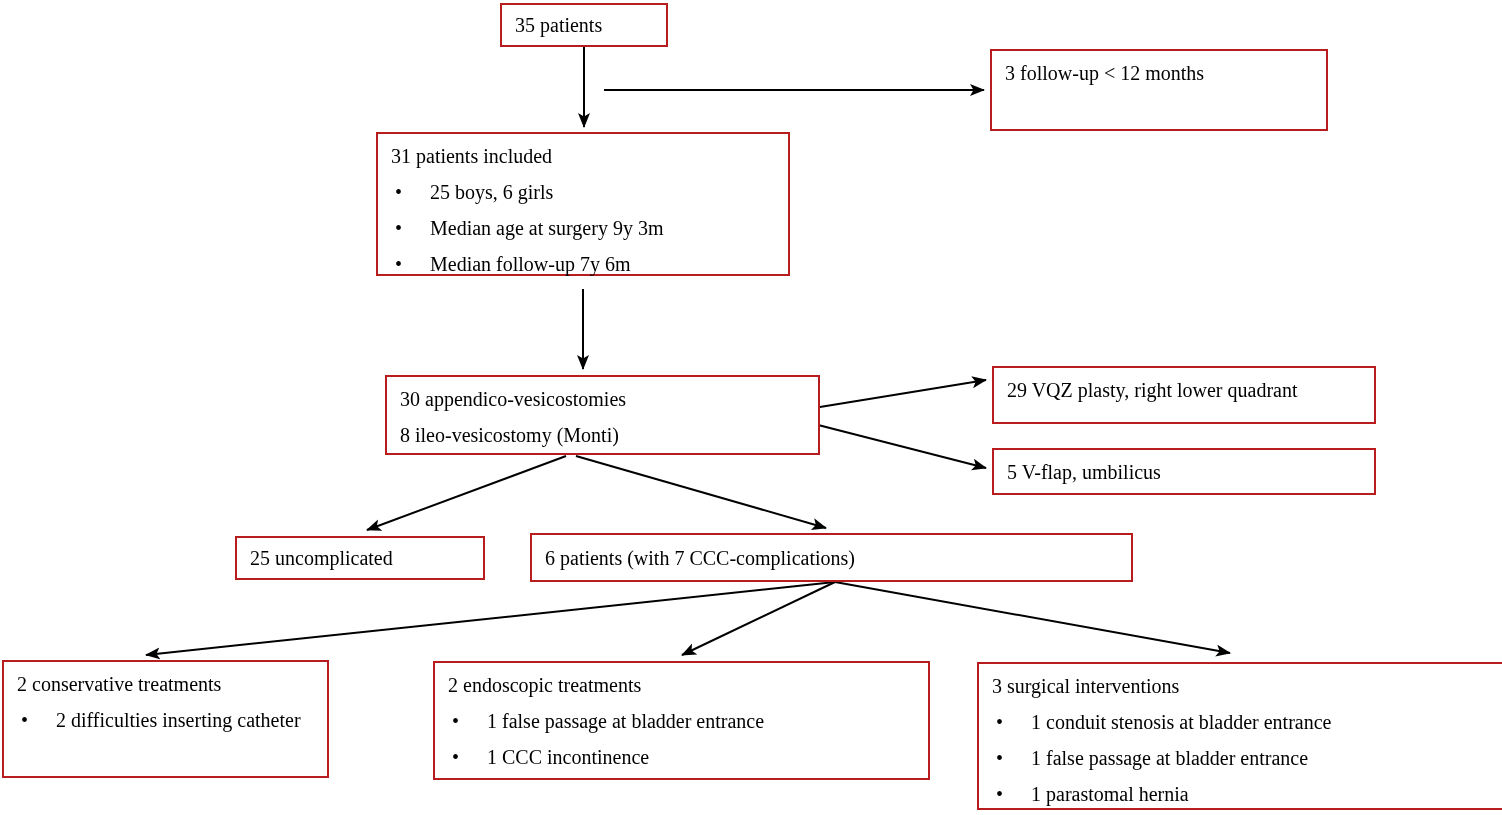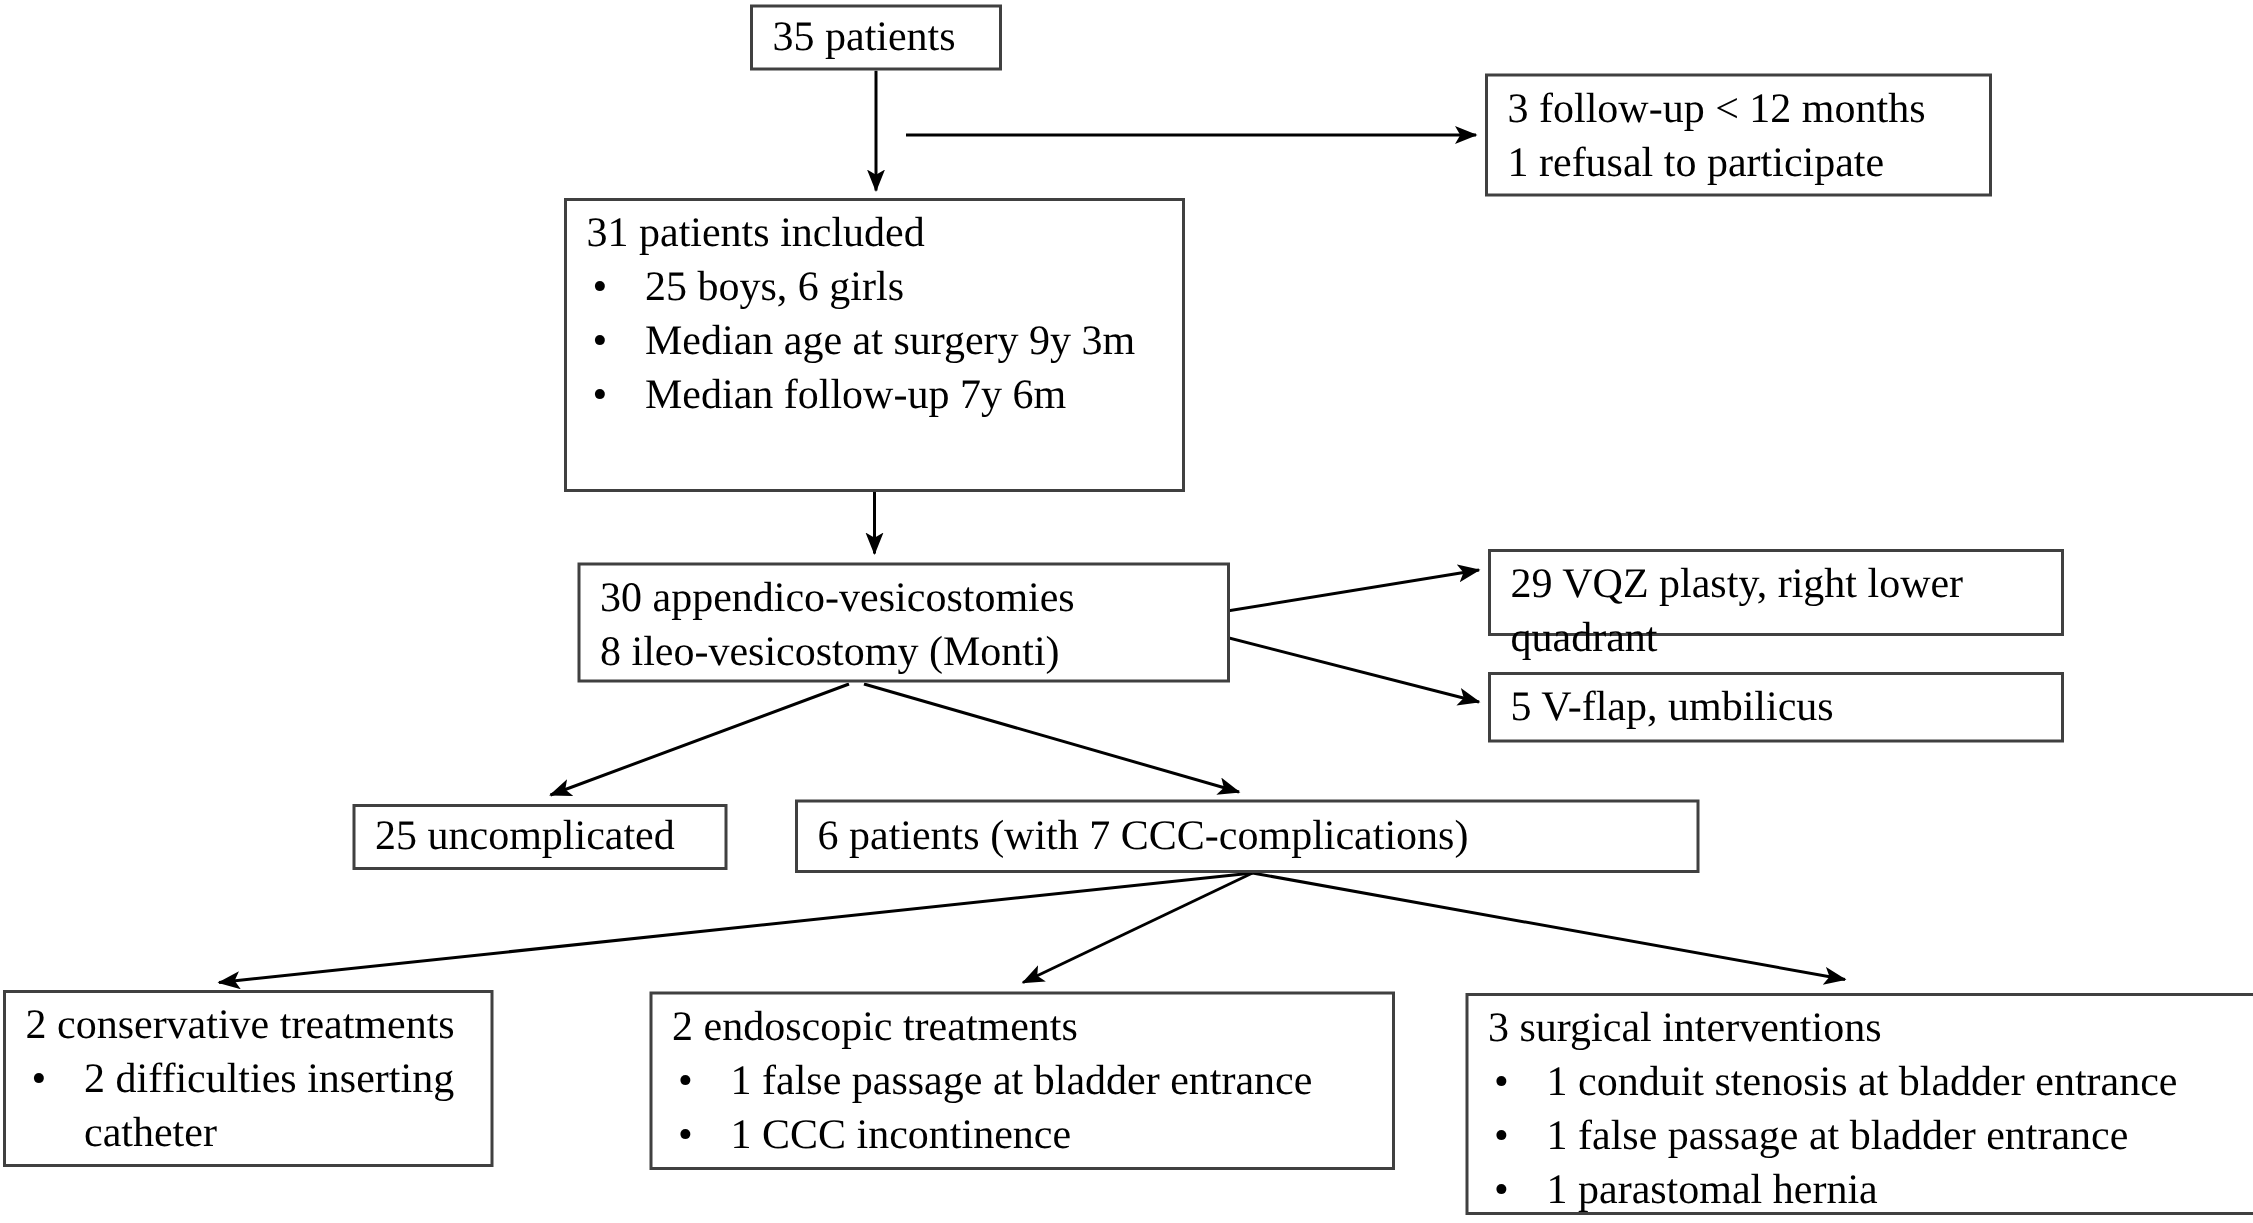--- a/index.html
+++ b/index.html
@@ -20,23 +20,23 @@
     position: absolute;
     left: 0;
     top: 0;
     width: 1502px;
     height: 815px;
     pointer-events: none;
   }
   .flow-node {
     position: absolute;
     box-sizing: border-box;
-    border: 2px solid #404040;
+    border: 2px solid #b91c1c;
     background: #ffffff;
-    font-size: 28px;
+    font-size: 20px;
     line-height: 36px;
     padding: 4px 8px 2px 13px;
   }
   .flow-node.vcenter {
     display: flex;
     flex-direction: column;
     justify-content: center;
     padding-top: 0;
     padding-bottom: 0;
   }
@@ -79,23 +79,22 @@
         <line x1="835" y1="582" x2="682" y2="655" stroke="#000000" stroke-width="2" marker-end="url(#arrowhead)"></line>
         <line x1="835" y1="582" x2="1230" y2="653" stroke="#000000" stroke-width="2" marker-end="url(#arrowhead)"></line>
       </g>
   </svg>
   <div id="nodes-group">
       <div class="flow-node vcenter" style="left: 500px; top: 3px; width: 168px; height: 44px;">
         <div class="node-line">35 patients</div>
       </div>
       <div class="flow-node" style="left: 990px; top: 49px; width: 338px; height: 82px;">
         <div class="node-line">3 follow-up &lt; 12 months</div>
-        <div class="node-line">1 refusal to participate</div>
       </div>
-      <div class="flow-node" style="left: 376px; top: 132px; width: 414px; height: 196px;">
+      <div class="flow-node" style="left: 376px; top: 132px; width: 414px; height: 144px;">
         <div class="node-line">31 patients included</div>
         <div class="bullet-item">
           <span class="bullet-glyph">•</span>
           <span class="bullet-text">25 boys, 6 girls</span>
         </div>
         <div class="bullet-item">
           <span class="bullet-glyph">•</span>
           <span class="bullet-text">Median age at surgery 9y 3m</span>
         </div>
         <div class="bullet-item">

